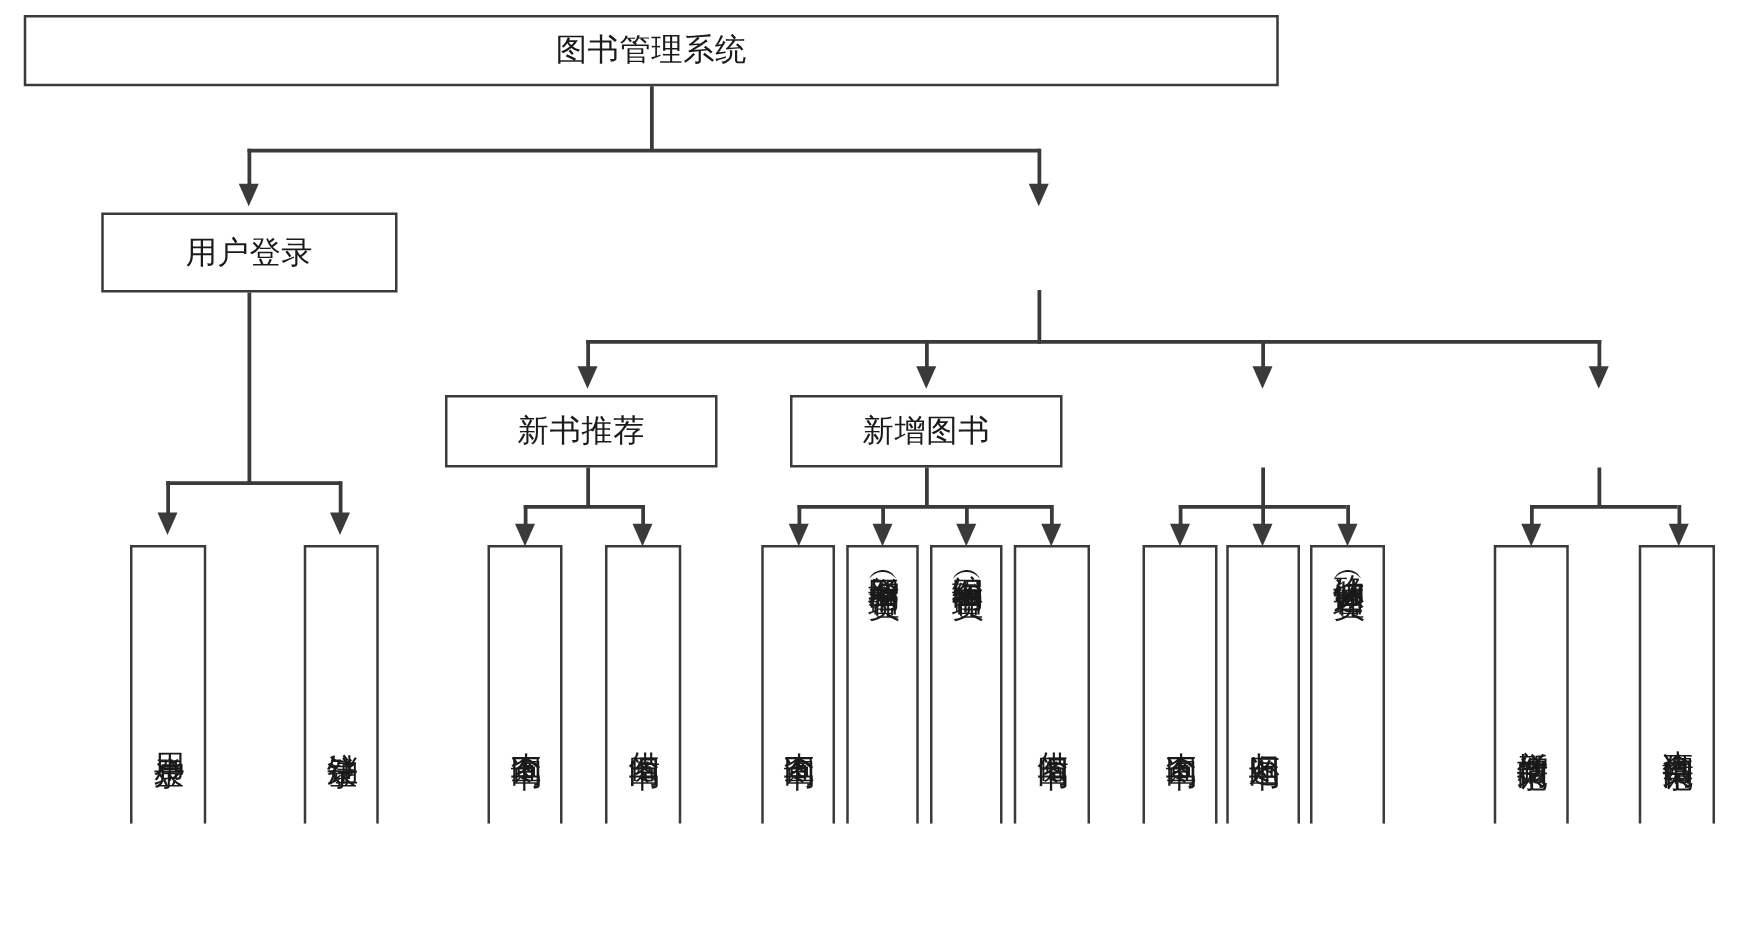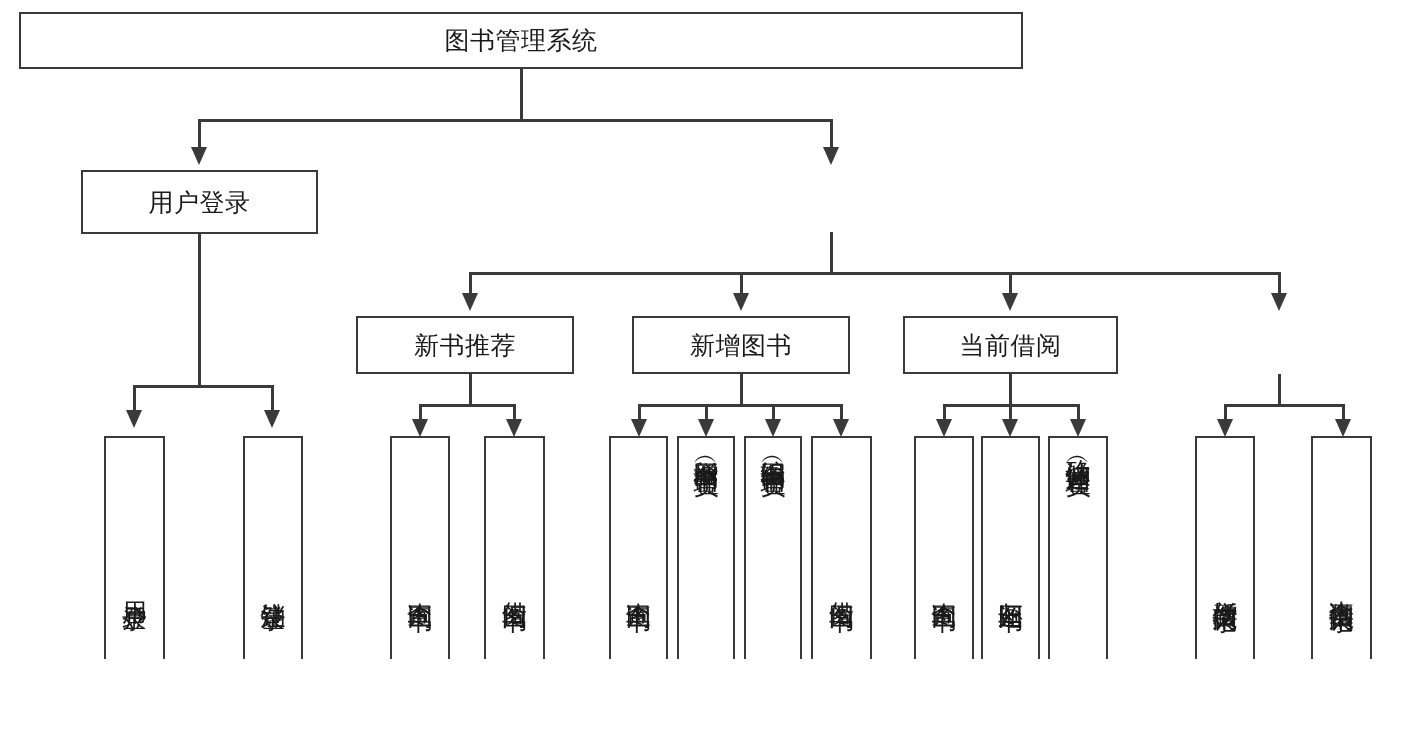--- a/index.html
+++ b/index.html
@@ -121,23 +121,20 @@
   <div class="arrow" style="left:1002px; top:293px;"></div>
   <div class="vline" style="left:1278px; top:272px; height:24px;"></div>
   <div class="arrow" style="left:1271px; top:293px;"></div>
 
   <div class="node horizontal" style="left:356px; top:316px; width:218px; height:58px;">
     <span class="node-label">新书推荐</span>
   </div>
   <div class="node horizontal" style="left:632px; top:316px; width:218px; height:58px;">
     <span class="node-label">新增图书</span>
   </div>
-  <div class="node horizontal" style="left:903px; top:316px; width:215px; height:58px;">
-    <span class="node-label">当前借阅</span>
-  </div>
 
   <div class="vline" style="left:469px; top:374px; height:32px;"></div>
   <div class="hline" style="left:419px; top:404px; width:96px;"></div>
   <div class="vline" style="left:419px; top:404px; height:18px;"></div>
   <div class="arrow" style="left:412px; top:419px;"></div>
   <div class="vline" style="left:513px; top:404px; height:18px;"></div>
   <div class="arrow" style="left:506px; top:419px;"></div>
 
   <div class="vline" style="left:740px; top:374px; height:32px;"></div>
   <div class="hline" style="left:638px; top:404px; width:204px;"></div>

